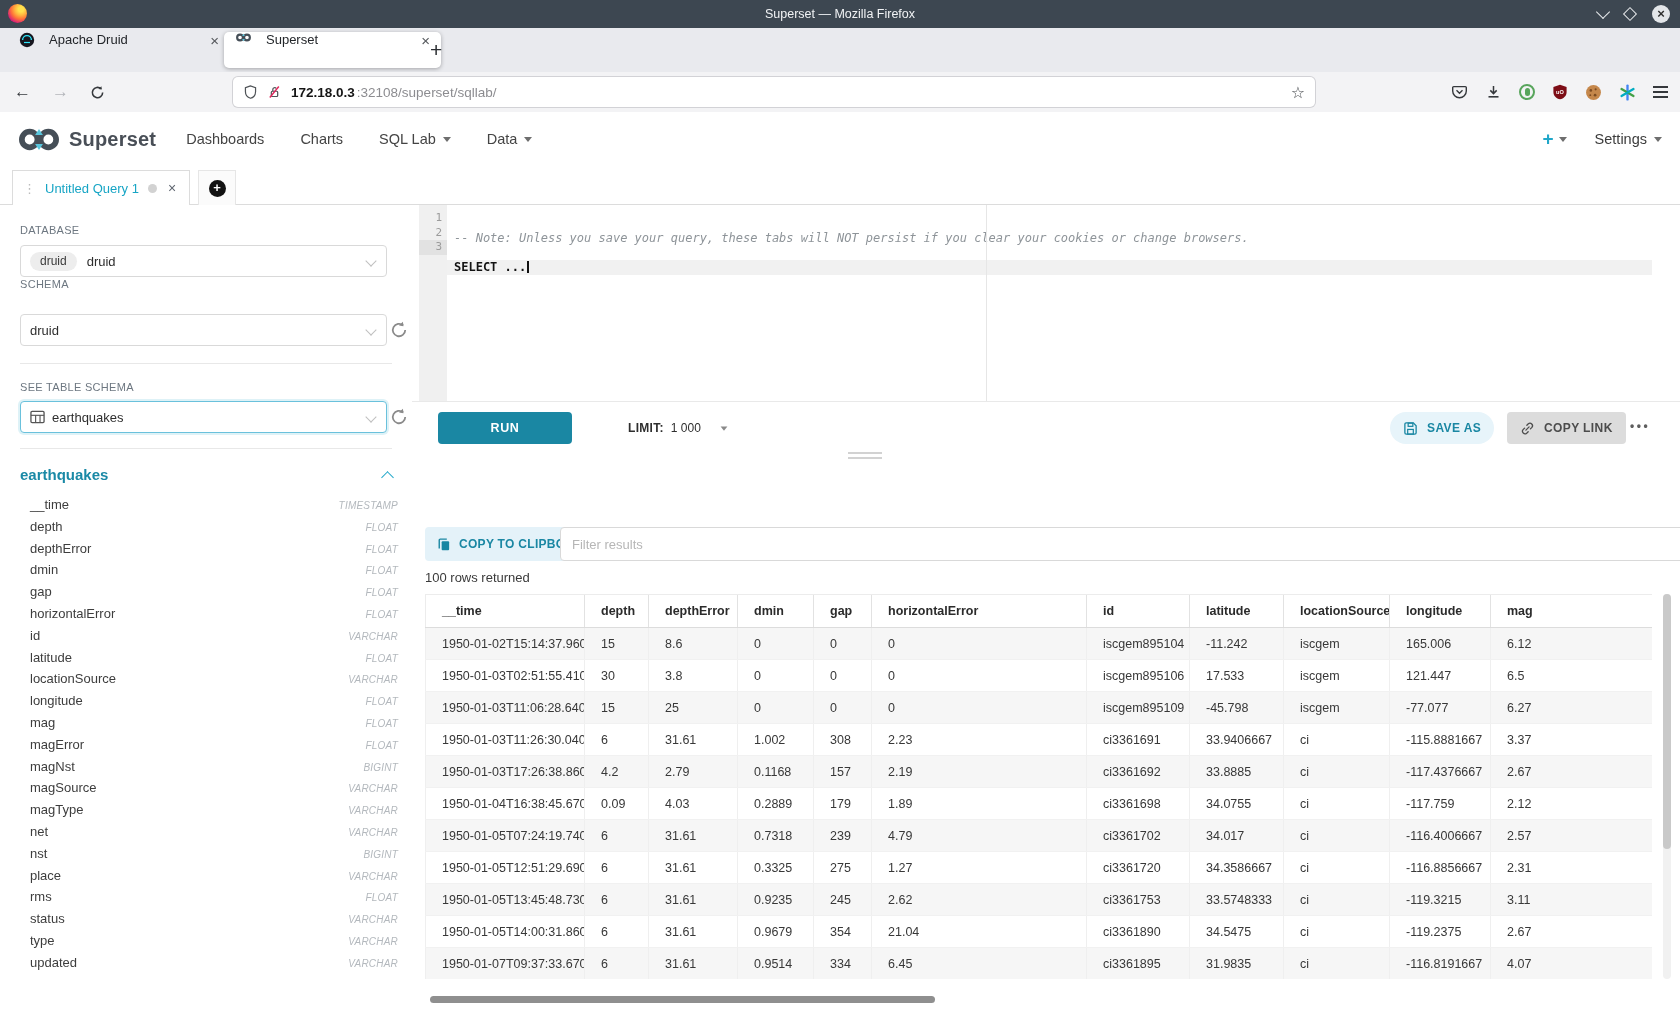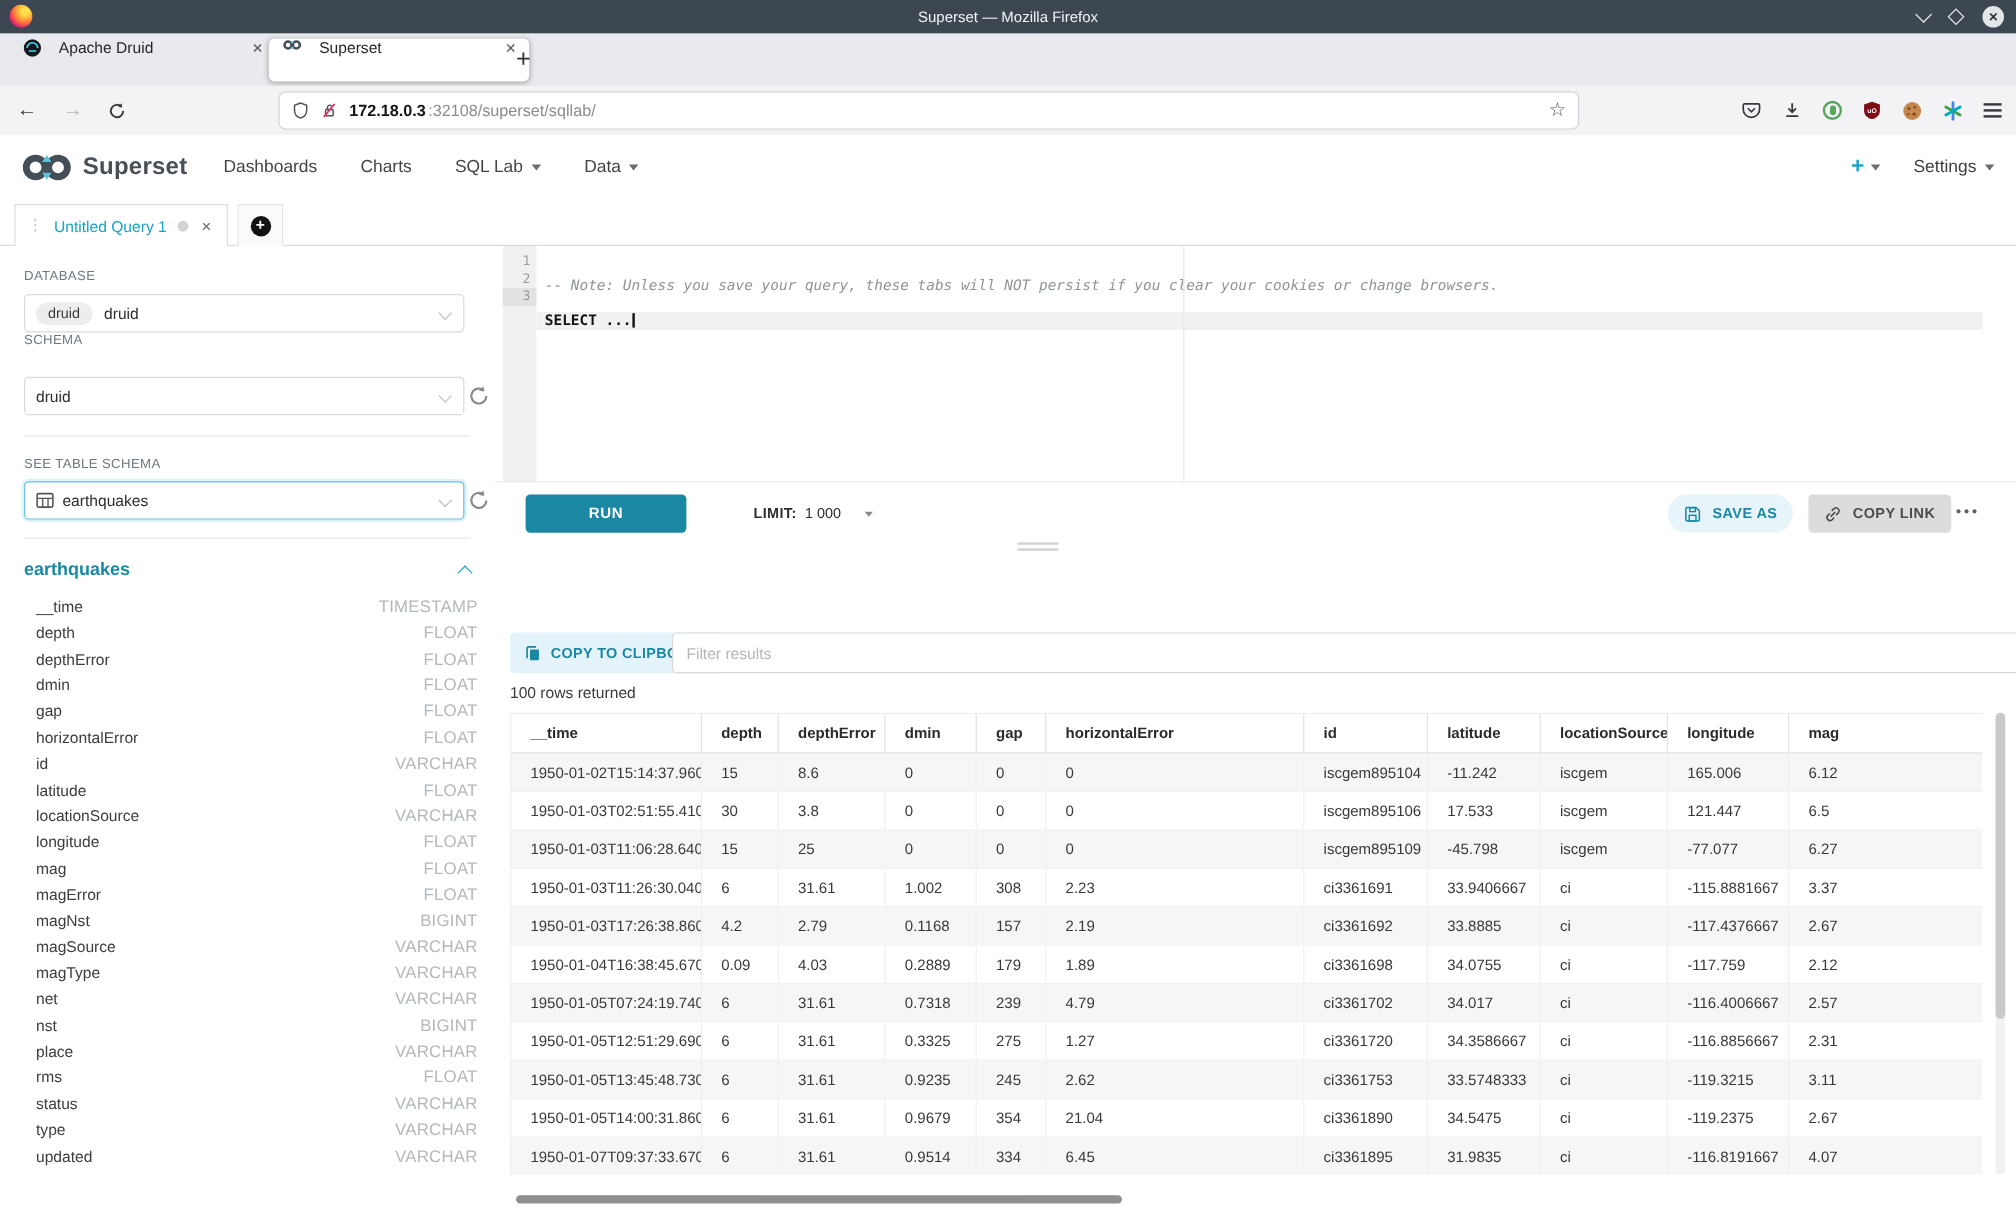--- a/index.html
+++ b/index.html
@@ -63,21 +63,21 @@
   .pill{background:#ededed;border-radius:10px;padding:2.5px 10px;font-size:12px;color:#3a3a3a;margin-right:10px;}
   .sel.focused{border-color:#6ac1dc;box-shadow:0 0 0 2px rgba(32,167,201,.15);}
   .refresh-btn{position:absolute;left:389px;width:20px;height:20px;}
   .sdiv{position:absolute;left:20px;width:372px;height:1px;background:#e8e8e8;}
   .tbl-header{position:absolute;left:20px;width:372px;display:flex;justify-content:space-between;align-items:center;}
   .tbl-title{font-size:15px;font-weight:700;color:#1a89a6;}
   .chev-up{width:8px;height:8px;border-right:1.7px solid #20a7c9;border-bottom:1.7px solid #20a7c9;transform:rotate(-135deg);margin-top:5px;}
   .collist{position:absolute;left:20px;width:378px;}
   .colrow{display:flex;justify-content:space-between;align-items:baseline;height:21.8px;}
   .colname{font-size:13px;color:#3d3d3d;padding-left:10px;}
-  .coltype{font-size:14px;color:#b3b8bd;letter-spacing:.2px;}
+  .coltype{font-size:10px;color:#b3b8bd;letter-spacing:.2px;font-style:italic;}
   
   .editor{position:absolute;left:419px;top:205px;width:1233px;height:196px;font-family:"DejaVu Sans Mono","Liberation Mono",monospace;}
   .gutter{position:absolute;left:0;top:0;bottom:0;width:28px;background:#f0f0f0;padding-top:6px;box-sizing:border-box;}
   .gnum{height:14.5px;line-height:14.5px;font-size:11px;color:#9b9b9b;text-align:right;padding-right:5px;}
   .gnum.gactive{background:#e2e2e2;}
   .elines{position:absolute;left:28px;right:0;top:0;bottom:0;padding-top:6px;margin-top:20px;}
   .eline{height:14.5px;line-height:14.5px;font-size:12px;white-space:pre;padding-left:7px;}
   .eline.comment span{color:#8e9499;font-style:italic;}
   .eline.code span{color:#121212;font-weight:700;}
   .eline.lactive{background:#f1f1f1;}

